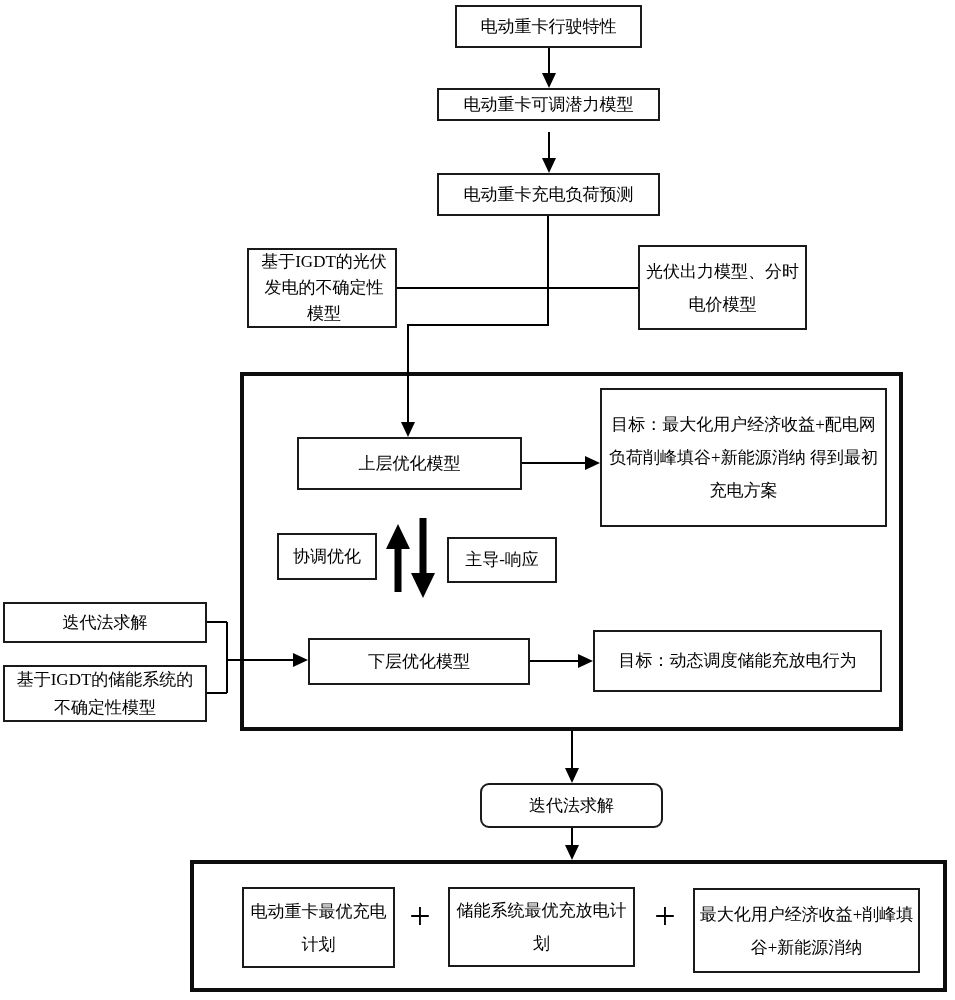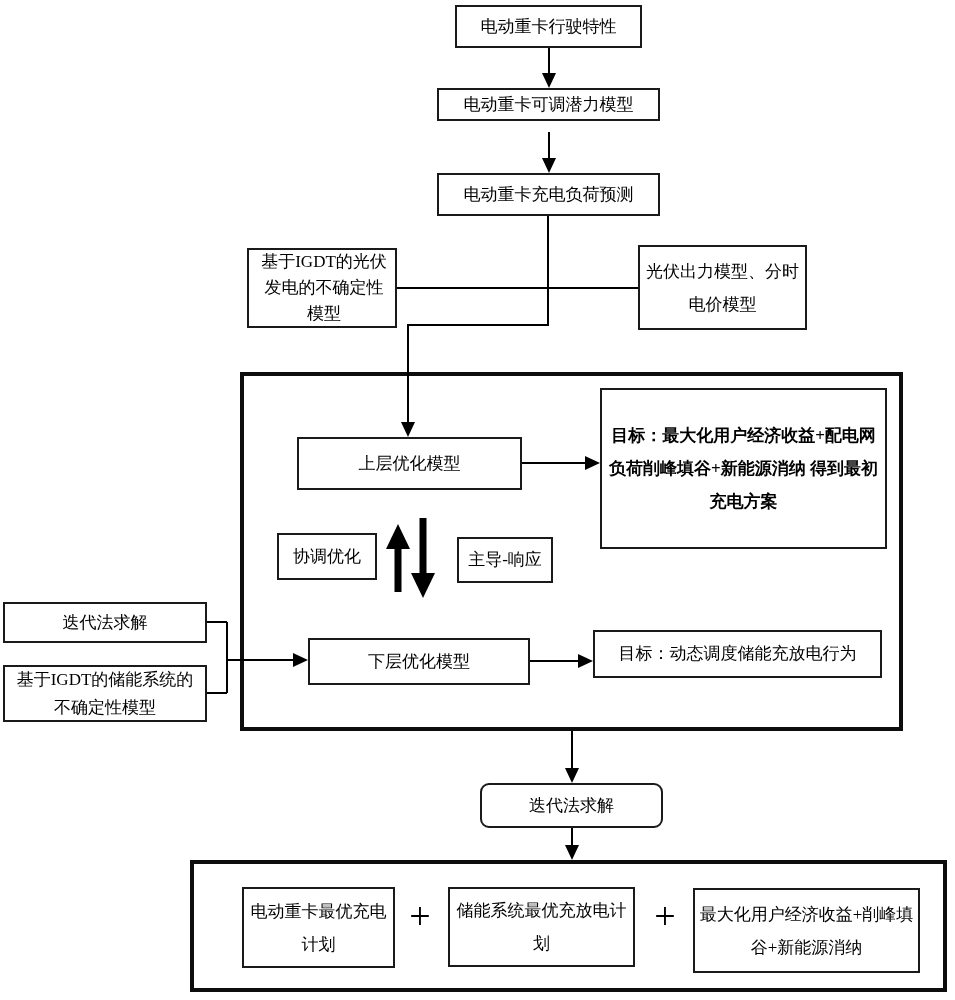--- a/index.html
+++ b/index.html
@@ -102,33 +102,33 @@
   <div class="box" style="left:437px;top:173px;width:223px;height:43px;">电动重卡充电负荷预测</div>
 
   <div class="box lh-tight" style="left:247px;top:248px;width:150px;height:80px;">基于IGDT的光伏发电的不确定性模型</div>
 
   <div class="box lh-open" style="left:638px;top:245px;width:169px;height:85px;">光伏出力模型、分时电价模型</div>
 
   <div class="container-box" style="left:240px;top:372px;width:663px;height:359px;"></div>
 
   <div class="box" style="left:297px;top:437px;width:225px;height:53px;">上层优化模型</div>
 
-  <div class="box lh-open" style="left:600px;top:388px;width:287px;height:161px;font-weight:bold;">目标：最大化用户经济收益+配电网负荷削峰填谷+新能源消纳 得到最初充电方案</div>
+  <div class="box lh-open" style="left:600px;top:388px;width:287px;height:139px;">目标：最大化用户经济收益+配电网负荷削峰填谷+新能源消纳 得到最初充电方案</div>
 
   <div class="box" style="left:277px;top:533px;width:100px;height:47px;">协调优化</div>
 
-  <div class="box" style="left:447px;top:537px;width:96px;height:46px;margin-left:10px;">主导-响应</div>
+  <div class="box" style="left:447px;top:537px;width:110px;height:46px;">主导-响应</div>
 
   <div class="box" style="left:3px;top:602px;width:204px;height:41px;">迭代法求解</div>
 
   <div class="box lh-mid" style="left:3px;top:665px;width:204px;height:57px;">基于IGDT的储能系统的不确定性模型</div>
 
   <div class="box" style="left:308px;top:638px;width:222px;height:47px;">下层优化模型</div>
 
-  <div class="box lh-mid" style="left:593px;top:630px;width:289px;height:48px;">目标：动态调度储能充放电行为</div>
+  <div class="box lh-mid" style="left:593px;top:630px;width:289px;height:62px;">目标：动态调度储能充放电行为</div>
 
   <div class="box" style="left:480px;top:783px;width:183px;height:45px;border-radius:9px;">迭代法求解</div>
 
   <div class="container-box" style="left:190px;top:860px;width:757px;height:132px;"></div>
 
   <div class="box lh-open" style="left:242px;top:887px;width:153px;height:81px;">电动重卡最优充电计划</div>
 
   <div class="plus" style="left:400px;top:896px;">+</div>
 
   <div class="box lh-open" style="left:448px;top:887px;width:187px;height:80px;">储能系统最优充放电计划</div>

